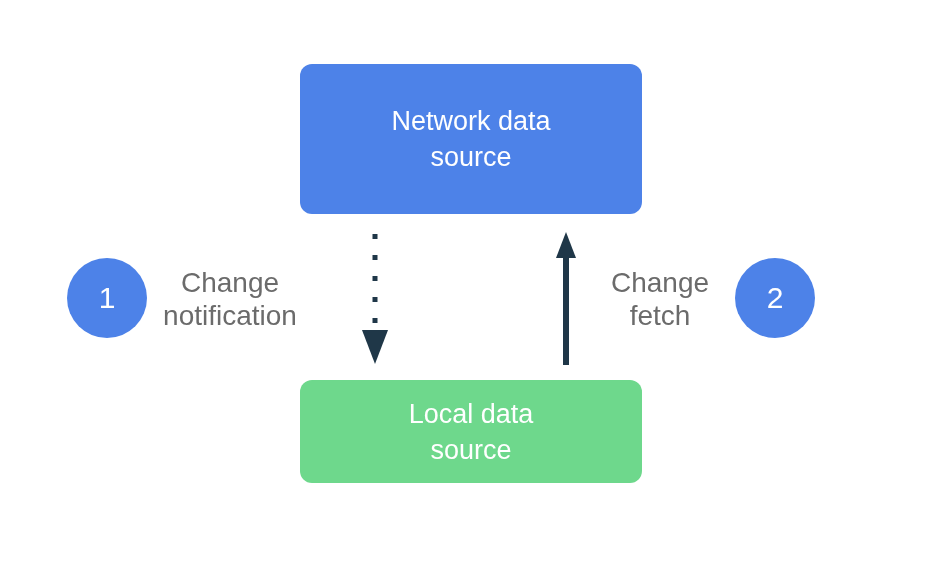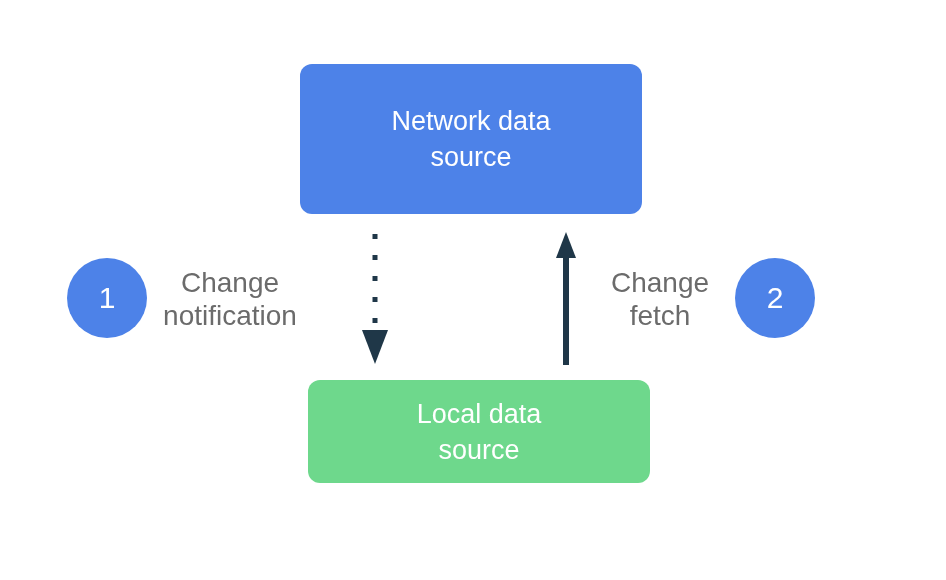--- a/index.html
+++ b/index.html
@@ -36,21 +36,21 @@
     line-height: 36px;
     white-space: pre-line;
     font-weight: 400;
   }
   .node-network {
     left: 300px; top: 64px;
     width: 342px; height: 150px;
     background: var(--box-blue);
   }
   .node-local {
-    left: 308px; top: 380px;
+    left: 300px; top: 380px;
     width: 342px; height: 103px;
     background: var(--box-green);
   }
   .step-badge {
     position: absolute;
     width: 80px; height: 80px;
     border-radius: 50%;
     background: var(--box-blue);
     display: flex;
     align-items: center;

